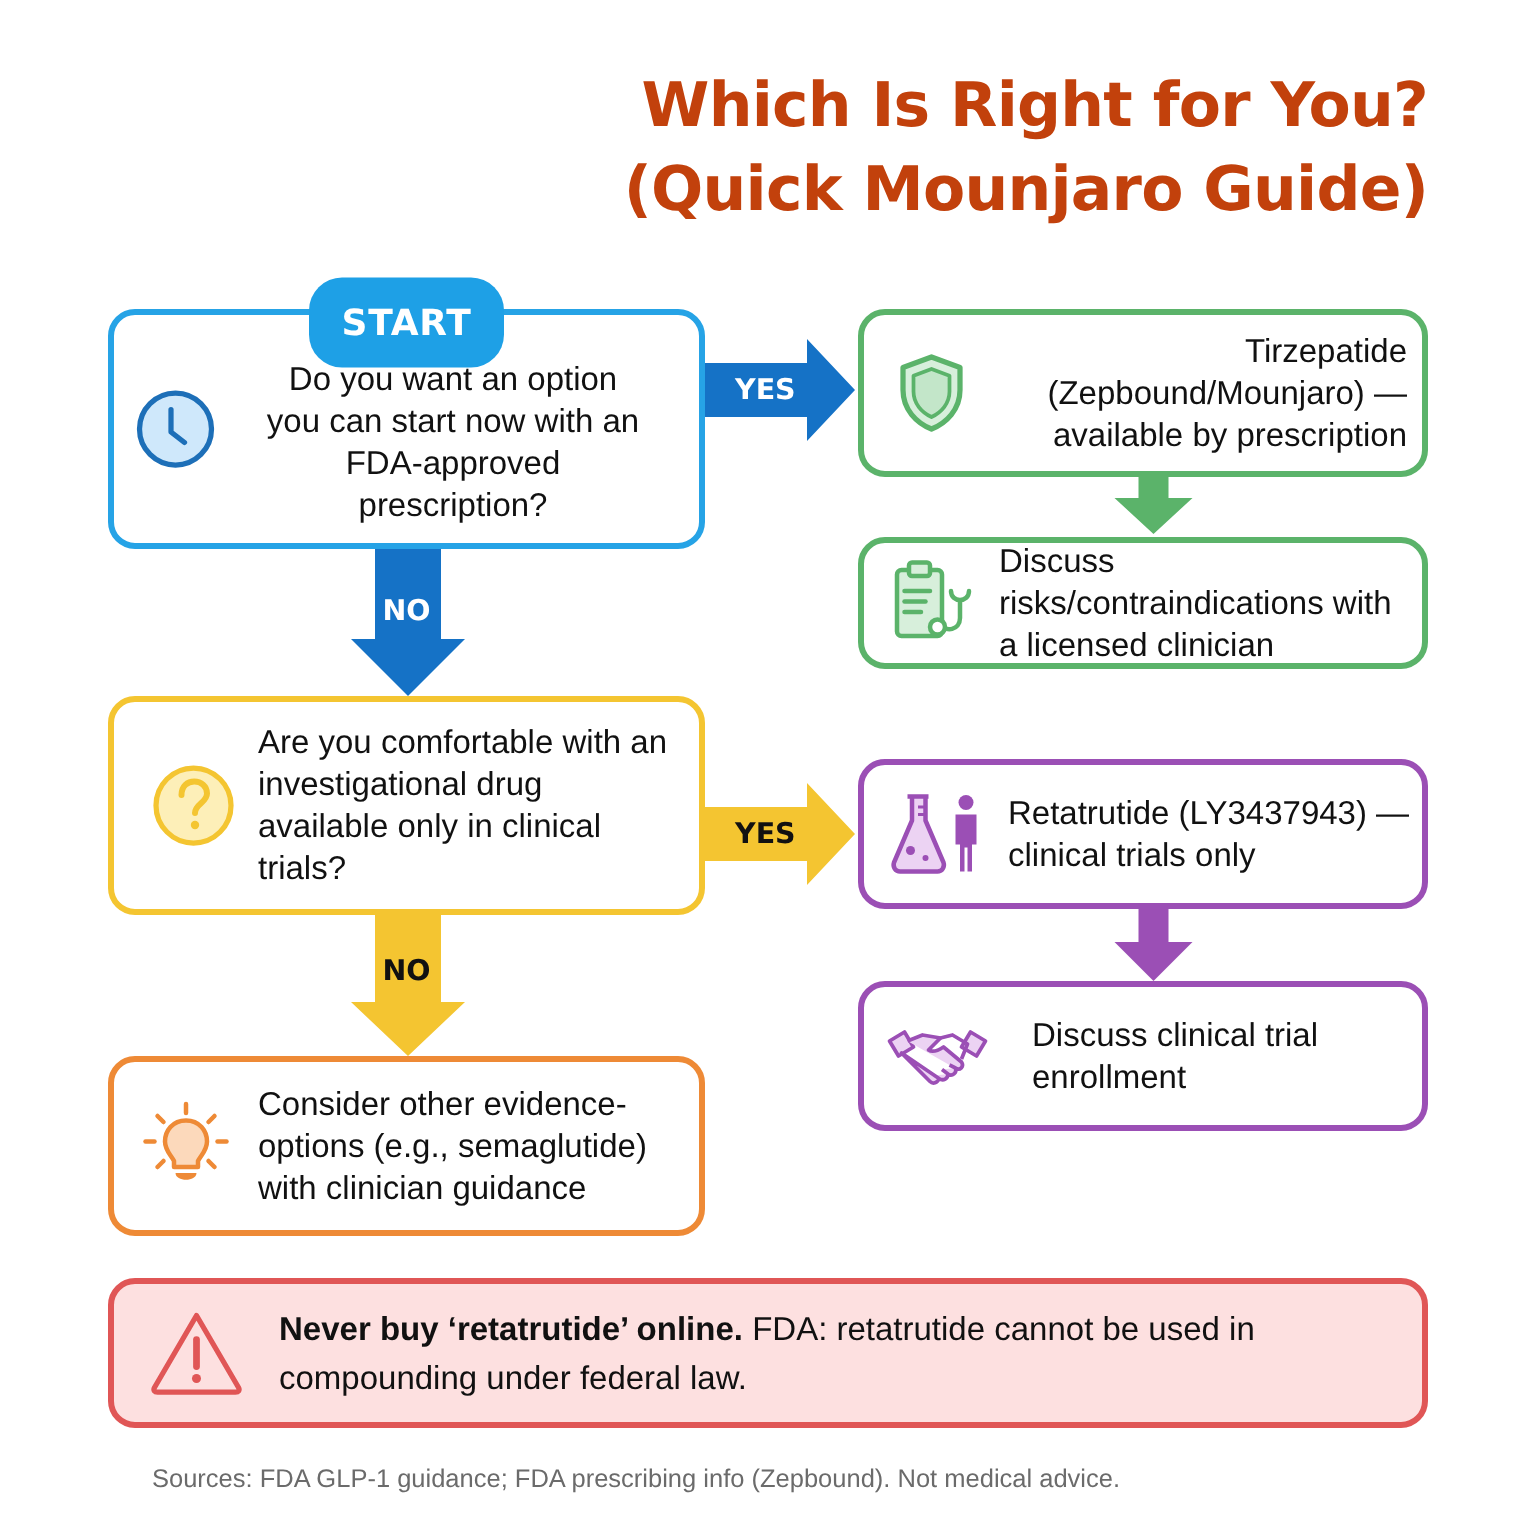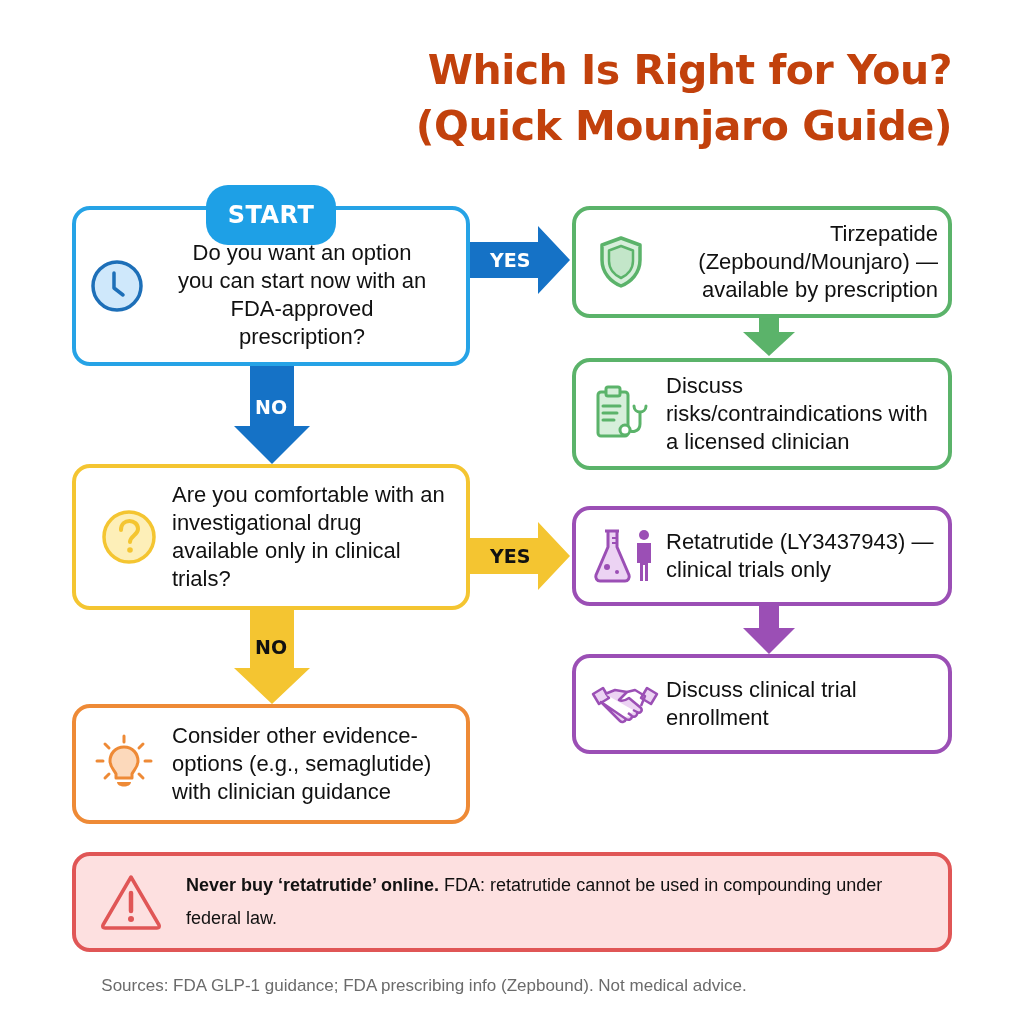--- a/index.html
+++ b/index.html
@@ -15,41 +15,41 @@
   .box {
     position: absolute; border-radius: 18px; border-width: 4px; border-style: solid;
     background: #fff; display: flex; align-items: center;
   }
   .box .icon { flex: 0 0 auto; display: flex; align-items: center; justify-content: center; }
   .box .text { font-size: 22px; line-height: 28px; color: #111; }
 
   .b-blue   { border-color: #26a3e6; }
   .b-green  { border-color: #5bb36a; }
   .b-yellow { border-color: #f4c531; }
-  .b-purple { border-color: #9b4fb5; }
+  .b-purple { border-color: #9b4fb5; justify-content: space-between; }
   .b-orange { border-color: #ee8a36; }
 
   .start-pill {
     position: absolute; left: 206px; top: 185px; width: 130px; height: 60px;
     background: #1ea0e6; border-radius: 22px; color: #fff;
     font-family: "DejaVu Sans", sans-serif; font-weight: bold; font-size: 24px;
     display: flex; align-items: center; justify-content: center; letter-spacing: 0.5px;
   }
 
   .arrow { position: absolute; }
   .arrow-label {
     position: absolute; font-family: "DejaVu Sans", sans-serif; font-weight: bold; font-size: 19px;
   }
 
   .warning {
     position: absolute; left: 72px; top: 852px; width: 880px; height: 100px;
     background: #fde0e0; border: 4px solid #e05656; border-radius: 18px;
     display: flex; align-items: center;
   }
-  .warning .text { font-size: 18px; line-height: 33px; color: #111; }
+  .warning .text { font-size: 22px; line-height: 33px; color: #111; }
   .warning .bold { font-weight: bold; }
 
   .sources {
     position: absolute; left: 0; top: 976px; width: 848px; text-align: center;
     font-size: 17px; color: #6b6b6b;
   }
 </style>
 </head>
 <body>
 
@@ -81,21 +81,21 @@
       <path d="M23 11 L35 15.5 V26 C35 34 29.5 40 23 43 C16.5 40 11 34 11 26 V15.5 Z" fill="#c3e6c9" stroke="#5bb36a" stroke-width="2.5" stroke-linejoin="round"></path>
     </svg>
   </div>
   <div class="text" style="width:272px;text-align:right;">Tirzepatide (Zepbound/Mounjaro) — available by prescription</div>
 </div>
 
 <svg class="arrow" style="left:742px; top:318px;" width="54" height="38" viewBox="0 0 54 38">
   <polygon points="17,0 37,0 37,14 53,14 27,38 1,14 17,14" fill="#5bb36a"></polygon>
 </svg>
 
-<div class="box b-green" style="left:572px; top:358px; width:380px; height:112px;">
+<div class="box b-green" style="left:572px; top:358px; width:380px; height:88px;">
   <div class="icon" style="width:90px;">
     <svg width="58" height="64" viewBox="0 0 58 64">
       <rect x="6" y="10" width="30" height="44" rx="3" fill="#d7efdb" stroke="#5bb36a" stroke-width="3"></rect>
       <rect x="14" y="5" width="14" height="9" rx="2" fill="#d7efdb" stroke="#5bb36a" stroke-width="3"></rect>
       <line x1="11" y1="24" x2="28" y2="24" stroke="#5bb36a" stroke-width="3" stroke-linecap="round"></line>
       <line x1="11" y1="31" x2="25" y2="31" stroke="#5bb36a" stroke-width="3" stroke-linecap="round"></line>
       <line x1="11" y1="38" x2="22" y2="38" stroke="#5bb36a" stroke-width="3" stroke-linecap="round"></line>
       <path d="M42 24 C42 32 54 32 54 24" fill="none" stroke="#5bb36a" stroke-width="3" stroke-linecap="round"></path>
       <path d="M48 31 V42 C48 50 38 52 36 46" fill="none" stroke="#5bb36a" stroke-width="3" stroke-linecap="round"></path>
       <circle cx="33" cy="48" r="5" fill="#fff" stroke="#5bb36a" stroke-width="3"></circle>

